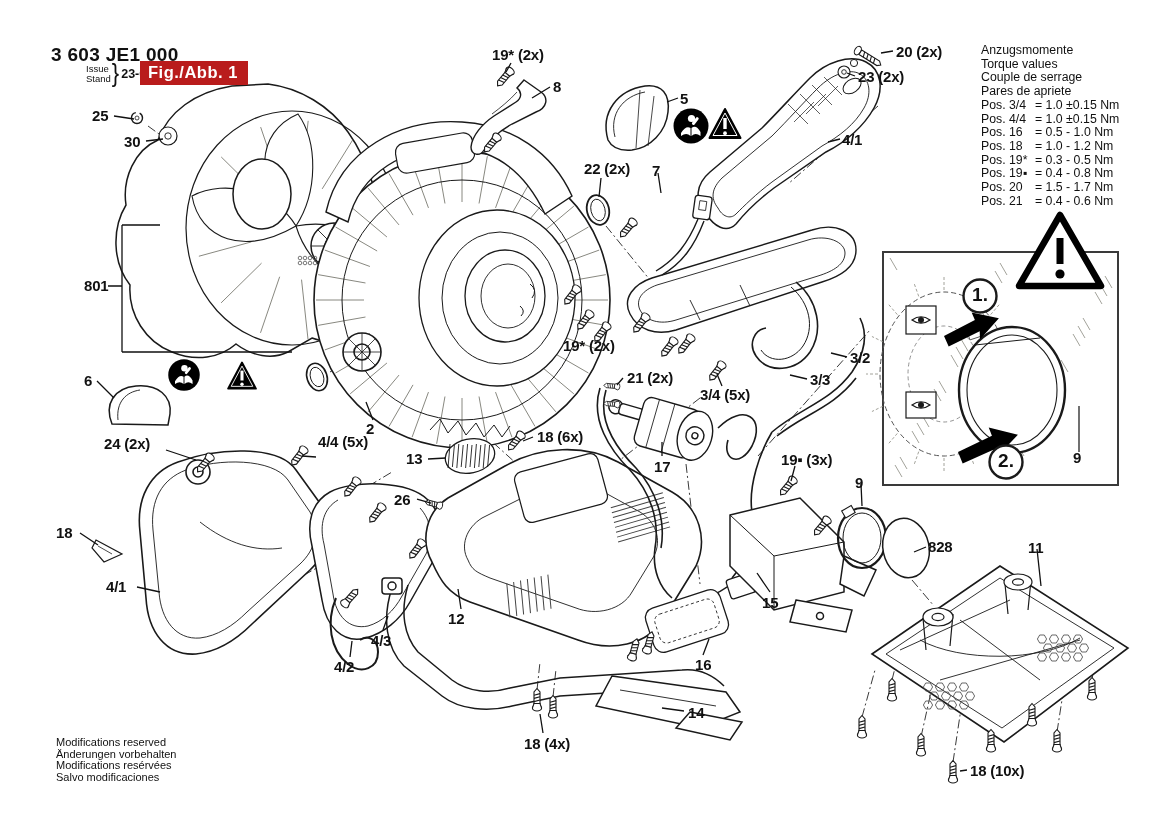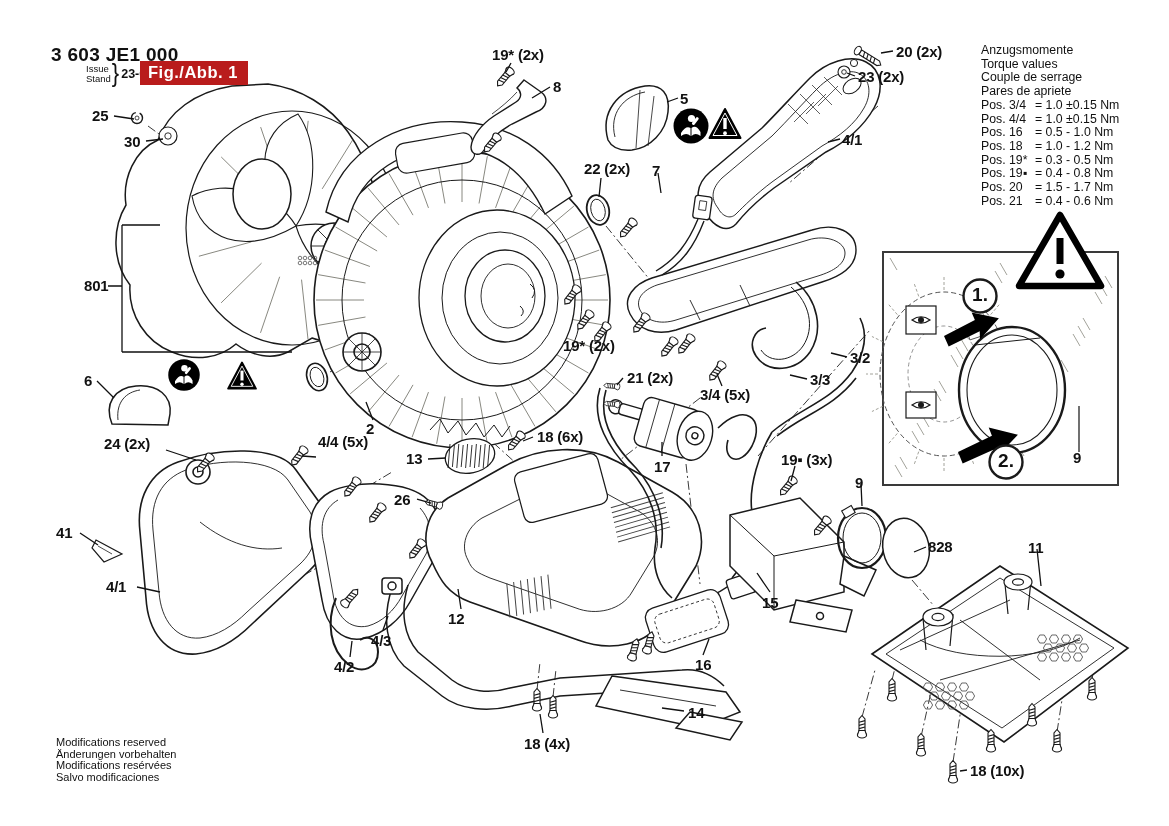--- a/index.html
+++ b/index.html
@@ -613,21 +613,21 @@
       <div>Modifications resérvées</div>
       <div>Salvo modificaciones</div>
     </div>
 
 <div id="labels-layer">
       <div class="plabel" style="left: 92px; top: 108px;">25</div>
       <div class="plabel" style="left: 124px; top: 134px;">30</div>
       <div class="plabel" style="left: 84px; top: 278px;">801</div>
       <div class="plabel" style="left: 84px; top: 373px;">6</div>
       <div class="plabel" style="left: 104px; top: 436px;">24 (2x)</div>
-      <div class="plabel" style="left: 56px; top: 525px;">41</div>
+      <div class="plabel" style="left: 56px; top: 525px;">18</div>
       <div class="plabel" style="left: 106px; top: 579px;">4/1</div>
       <div class="plabel" style="left: 334px; top: 659px;">4/2</div>
       <div class="plabel" style="left: 371px; top: 633px;">4/3</div>
       <div class="plabel" style="left: 318px; top: 434px;">4/4 (5x)</div>
       <div class="plabel" style="left: 394px; top: 492px; text-align: center;">26</div>
       <div class="plabel" style="left: 366px; top: 421px;">2</div>
       <div class="plabel" style="left: 406px; top: 451px;">13</div>
       <div class="plabel" style="left: 448px; top: 611px;">12</div>
       <div class="plabel" style="left: 524px; top: 736px;">18 (4x)</div>
       <div class="plabel" style="left: 688px; top: 705px;">14</div>

